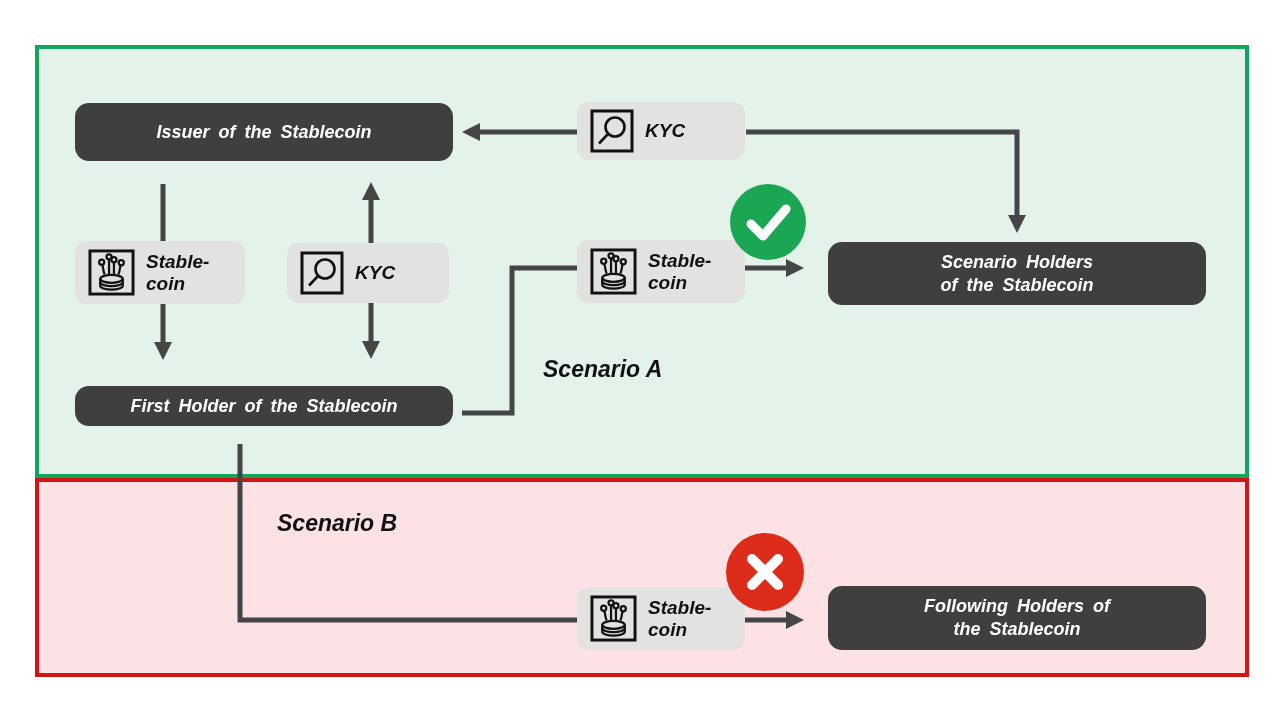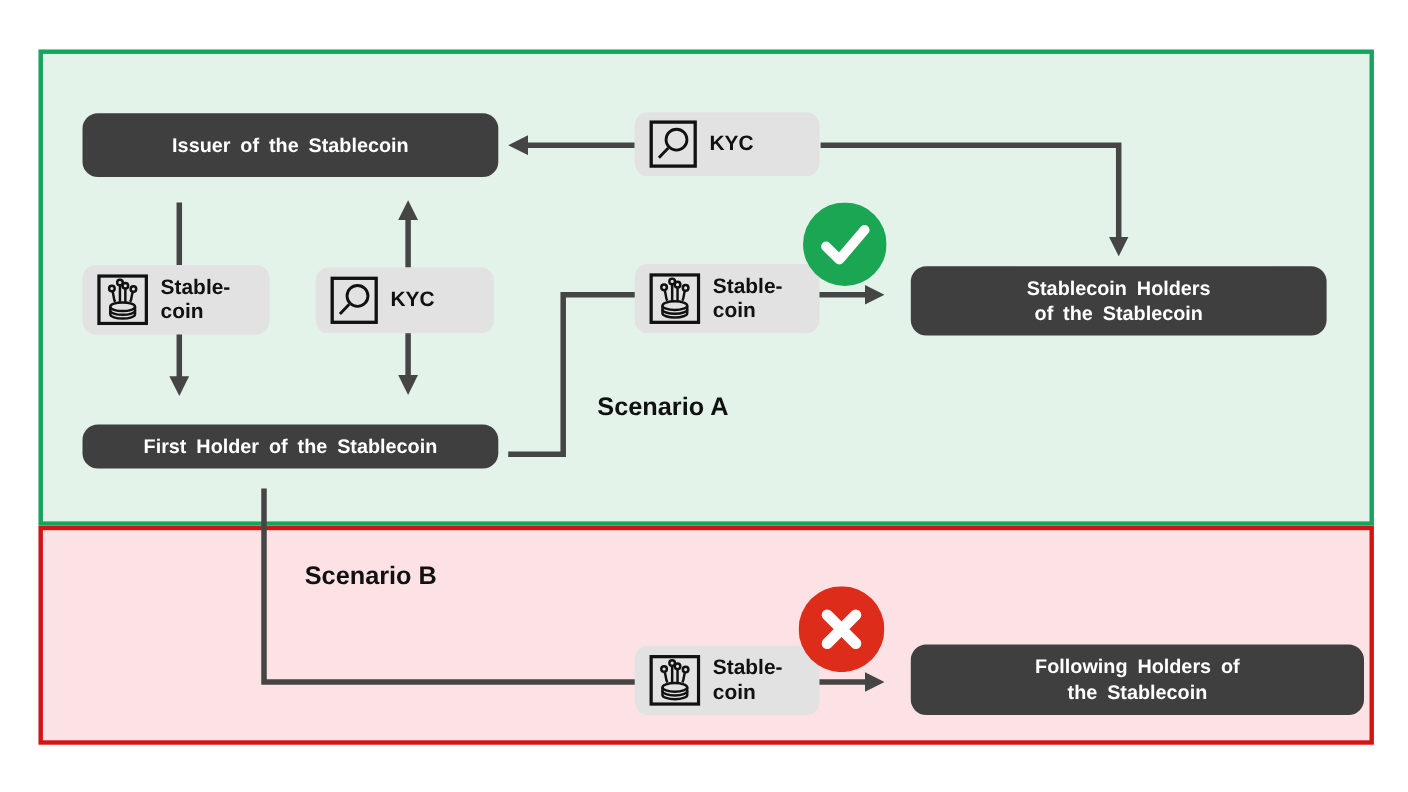--- a/index.html
+++ b/index.html
@@ -4,20 +4,21 @@
 <style>
   * { margin: 0; padding: 0; box-sizing: border-box; }
   html, body { background: #ffffff; }
   body { font-family: "Liberation Sans", sans-serif; }
   .canvas {
     position: relative;
     width: 1280px;
     height: 720px;
     background: #ffffff;
     overflow: hidden;
+    font-style: italic;
   }
   .panel {
     position: absolute;
     border-style: solid;
     border-width: 4px;
   }
   .panel-a {
     left: 35px; top: 45px; width: 1214px; height: 433px;
     background: #e3f3e9; border-color: #13a45d;
   }
@@ -41,21 +42,21 @@
     display: flex;
     flex-direction: column;
     align-items: center;
     justify-content: center;
     text-align: center;
     z-index: 3;
   }
   .node-issuer       { left: 75px;  top: 103px; width: 378px; height: 58px; }
   .node-first-holder { left: 75px;  top: 386px; width: 378px; height: 40px; }
   .node-following-a  { left: 828px; top: 242px; width: 378px; height: 63px; }
-  .node-following-b  { left: 828px; top: 586px; width: 412px; height: 64px; }
+  .node-following-b  { left: 828px; top: 586px; width: 378px; height: 64px; }
   .tag {
     position: absolute;
     background: #e2e2e2;
     border-radius: 12px;
     display: flex;
     align-items: center;
     gap: 11px;
     padding: 0 26px 0 13px;
     color: #111111;
     font-weight: bold;
@@ -111,21 +112,21 @@
 
   <div class="node node-issuer">
     <span>Issuer of the Stablecoin</span>
   </div>
 
   <div class="node node-first-holder">
     <span>First Holder of the Stablecoin</span>
   </div>
 
   <div class="node node-following-a">
-    <span>Stablecoin Holders</span>
+    <span>Scenario Holders</span>
     <span>of the Stablecoin</span>
   </div>
 
   <div class="node node-following-b">
     <span>Following Holders of</span>
     <span>the Stablecoin</span>
   </div>
 
   <div class="tag tag-kyc-top">
     <svg class="iconbox" width="44" height="44" viewBox="0 0 44 44">

